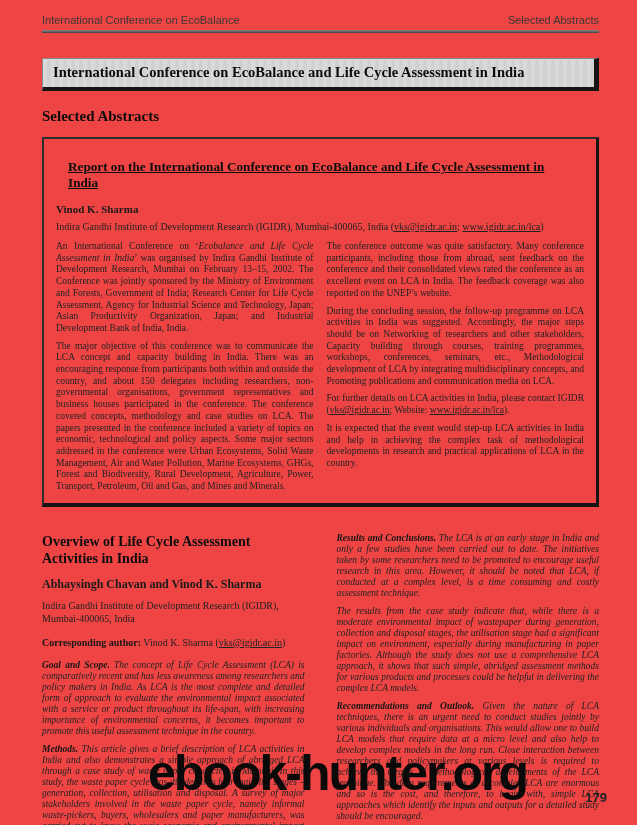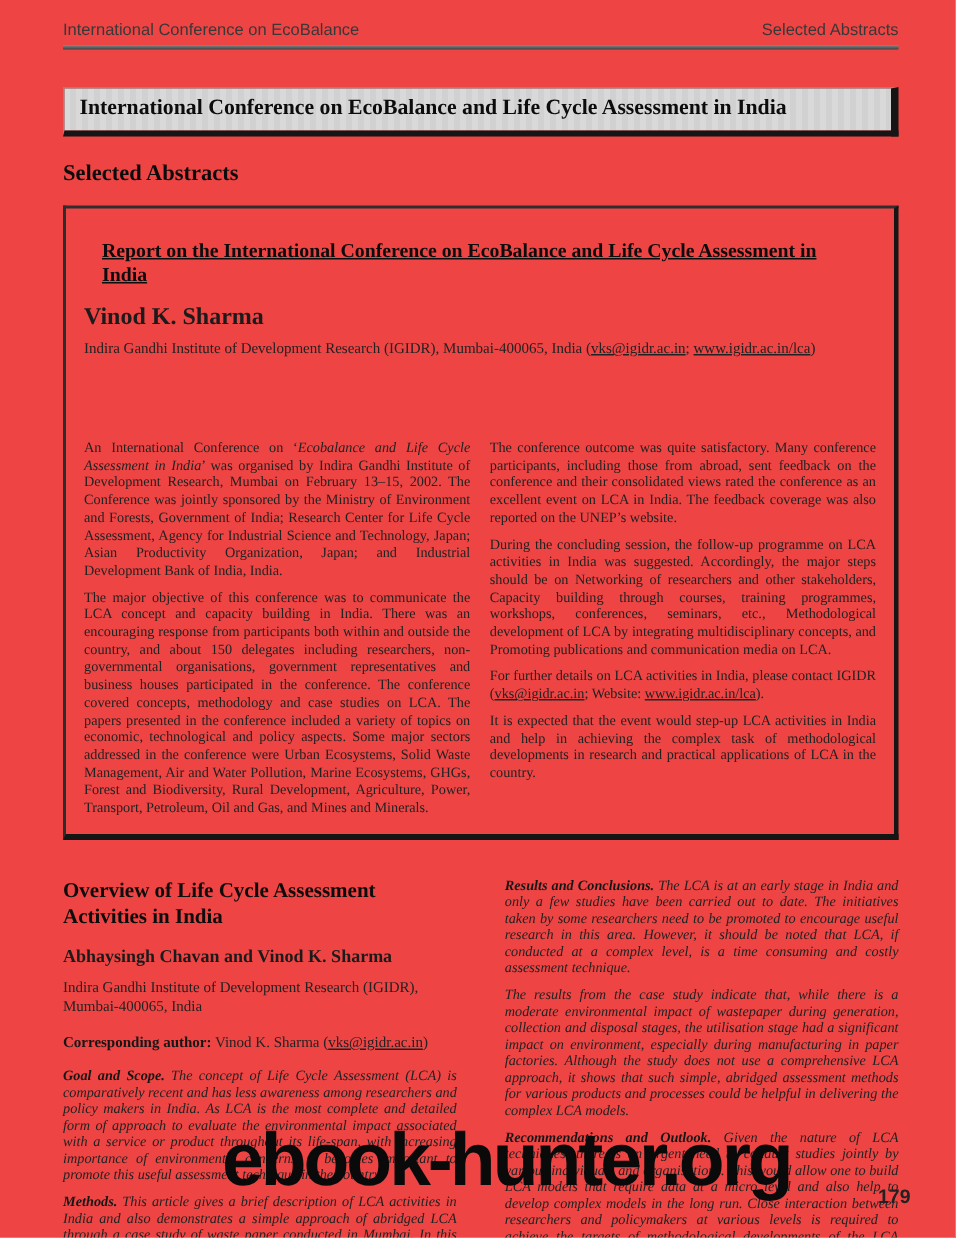--- a/index.html
+++ b/index.html
@@ -35,24 +35,24 @@
   .sect-head{font-size:15px;font-weight:bold;color:#0c0c0c;margin:0 0 12px 0;}
   
   .rbox{
     border:2px solid #2e2e2e;
     border-right:3px solid #151515;
     border-bottom:4px solid #151515;
     padding:8px 12px 10px 12px;
     margin-bottom:26px;
   }
   .rbox-title{font-size:13.2px;font-weight:bold;color:#0d0d0d;margin:12px;text-decoration:underline;}
-  .rbox-author{font-size:16px;font-weight:bold;margin:5px 0 0 0;}
+  .rbox-author{font-size:11px;font-weight:bold;margin:5px 0 0 0;}
   .rbox-affil{font-size:10px;margin:6px 0 0 0;color:#222;}
   .cols{display:flex;gap:13px;margin-top:9px;}
-  .col{flex:1;font-size:9.5px;line-height:11.7px;text-align:justify;color:#222;margin-top:47px;}
+  .col{flex:1;font-size:9.5px;line-height:11.7px;text-align:justify;color:#222;}
   .col p{margin:0 0 6px 0;}
   .col p:last-child{margin-bottom:0;}
   a.doclink{color:inherit;text-decoration:underline;cursor:pointer;}
   
   .lower{display:flex;gap:32px;}
   .lcol,.rcol{flex:1;min-width:0;}
   .ov-title{font-size:14px;font-weight:bold;line-height:1.25;color:#0d0d0d;margin:0 0 9px 0;}
   .ov-authors{font-size:12px;font-weight:bold;margin:0 0 7px 0;}
   .ov-affil{font-size:10px;line-height:1.3;margin:0 0 12px 0;color:#222;}
   .ov-corr{font-size:10px;margin:0 0 12px 0;color:#222;}

